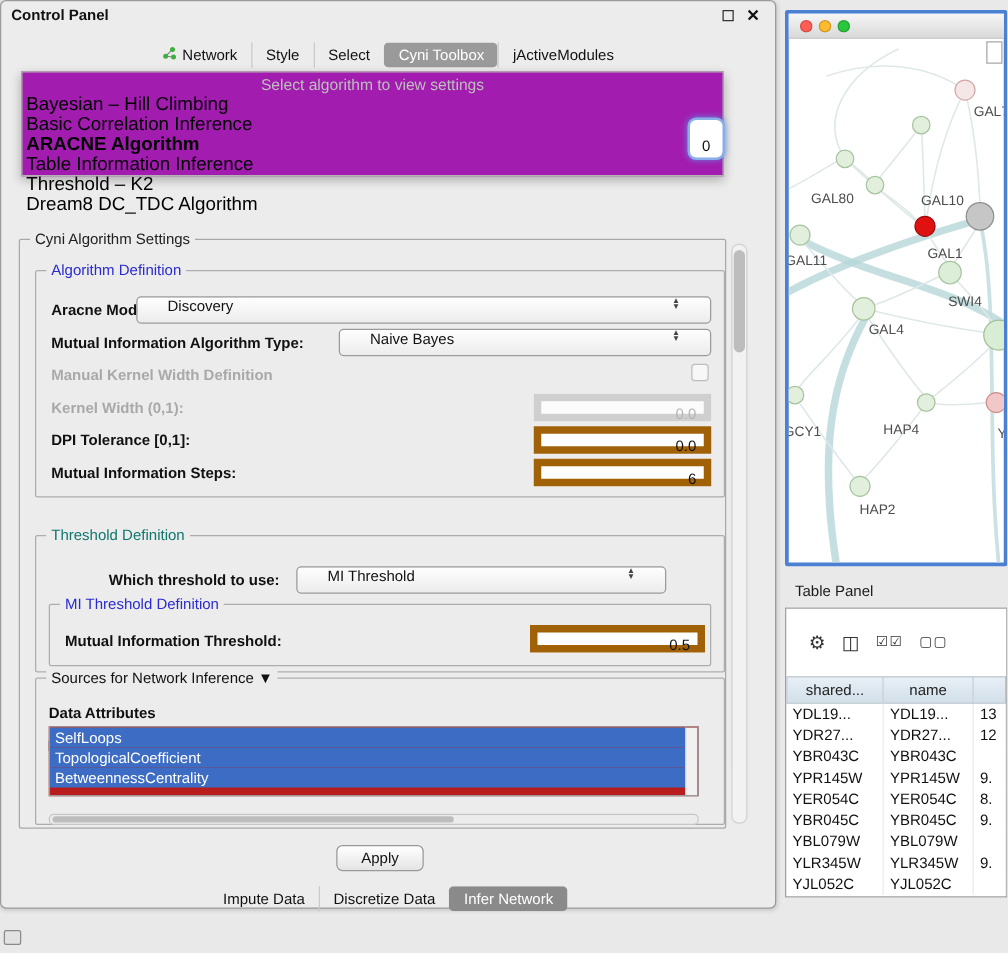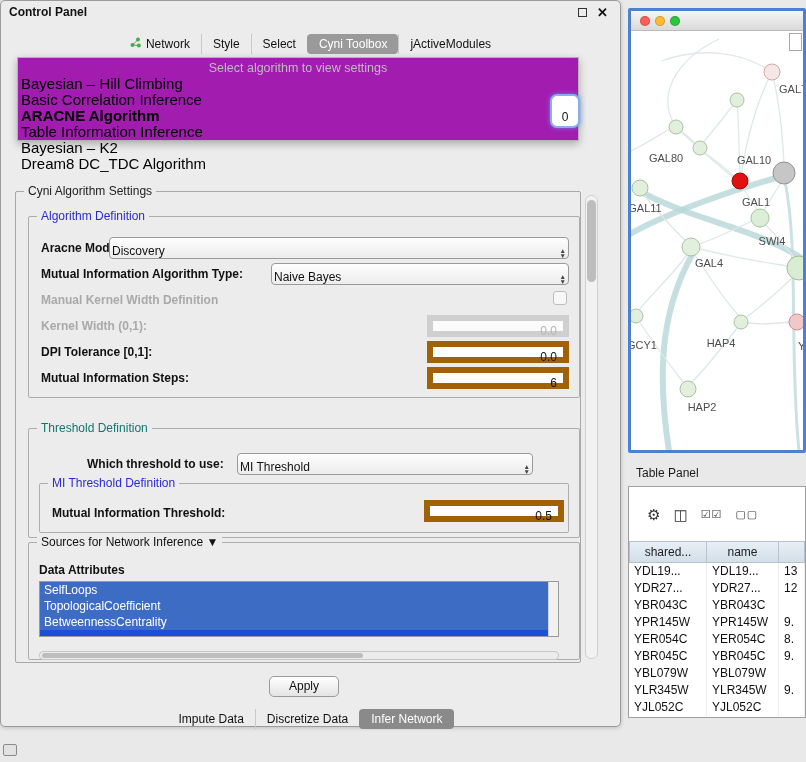--- a/index.html
+++ b/index.html
@@ -28,31 +28,31 @@
   .group-title.green{color:#0f766e}
   .subgroup{position:absolute;border:1px solid #adadad;border-radius:2px}
   .algo-group{left:12px;top:24px;width:552px;height:182px}
   .thresh-group{left:12px;top:236px;width:552px;height:110px}
   .mi-subgroup{position:absolute;left:10px;top:54px;width:530px;height:50px;border:1px solid #adadad;border-radius:2px}
   .sources-box{left:12px;top:350px;width:552px;height:118px}
 
   .lbl{position:absolute;font-weight:bold;color:#111;white-space:nowrap}
   .lbl.dim{color:#a9a9a9}
 
-  .combo{position:absolute;height:22px;border:1px solid #9a9a9a;border-radius:4px;background:linear-gradient(#fefefe,#ececec);display:flex;align-items:flex-end;padding:0 2px;font-size:12px}
+  .combo{position:absolute;height:22px;border:1px solid #9a9a9a;border-radius:4px;background:linear-gradient(#fefefe,#ececec);display:flex;align-items:flex-start;padding:0 24px;font-size:12px}
   .combo .arrows{margin-left:auto;display:flex;flex-direction:column;font-size:6.5px;line-height:5px;color:#444;font-style:normal}
   .combo .arrows i{font-style:normal}
   .field{position:absolute;height:22px;border:6px solid #a16207;background:#fff;text-align:right;padding:0 6px;line-height:20px;font-size:12px}
   .field.dim{background:#fbfbfb;color:#b5b5b5;border-color:#cfcfcf}
   .checkbox{position:absolute;width:14px;height:14px;border:1px solid #bdbdbd;border-radius:3px;background:#f7f7f7}
 
   .hub-row{position:absolute;left:22px;top:398px;font-size:12px;color:#111;display:flex;gap:8px;align-items:center}
   .hub-row .tri{font-size:12px}
 
-  .attr-list{position:absolute;left:10px;top:38px;width:520px;height:56px;border:1px solid #9a9a9a;background:#1d4ed8;overflow:hidden}
+  .attr-list{position:absolute;left:10px;top:38px;width:520px;height:56px;border:1px solid #9a9a9a;background:#b91c1c;overflow:hidden}
   .attr-item{height:16px;line-height:16px;color:#fff;padding-left:4px;margin-right:10px;font-size:12px;white-space:nowrap}
   .list-scroll{position:absolute;right:0;top:0;bottom:0;width:10px;background:#f1f1f1;border-left:1px solid #d2d2d2}
   .hscroll{position:absolute;left:10px;top:108px;width:520px;height:9px;background:#ececec;border:1px solid #c6c6c6;border-radius:4px}
   .hscroll .thumb{position:absolute;left:2px;top:1px;width:62%;height:5px;background:#bdbdbd;border-radius:3px}
 
   .scrollbar-v{position:absolute;left:584px;top:194px;width:13px;height:464px;background:#f2f2f2;border:1px solid #d0d0d0;border-radius:6px}
   .scrollbar-v .thumb{position:absolute;left:1px;top:4px;width:9px;height:82px;background:#bdbdbd;border-radius:5px}
 
   .apply{position:absolute;left:268px;top:675px;width:70px;height:21px;border:1px solid #9a9a9a;border-radius:5px;background:linear-gradient(#ffffff,#e4e4e4);font-size:12px;font-family:"Liberation Sans",sans-serif;text-align:center;line-height:19px}
 
@@ -223,21 +223,21 @@
         </div>
       </div>
 
     <div class="popup">
       <div class="popup-placeholder">Select algorithm to view settings</div>
       <div id="popup-list">
           <div class="popup-item">Bayesian – Hill Climbing</div>
           <div class="popup-item">Basic Correlation Inference</div>
           <div class="popup-item bold">ARACNE Algorithm</div>
           <div class="popup-item">Table Information Inference</div>
-          <div class="popup-item">Bayesian – K2</div>
+          <div class="popup-item">Threshold – K2</div>
           <div class="popup-item">Dream8 DC_TDC Algorithm</div>
         </div>
     </div>
 
     <div class="spinner-frag">
       <span>0</span>
     </div>
   </div>
 
   <div class="net-window">

